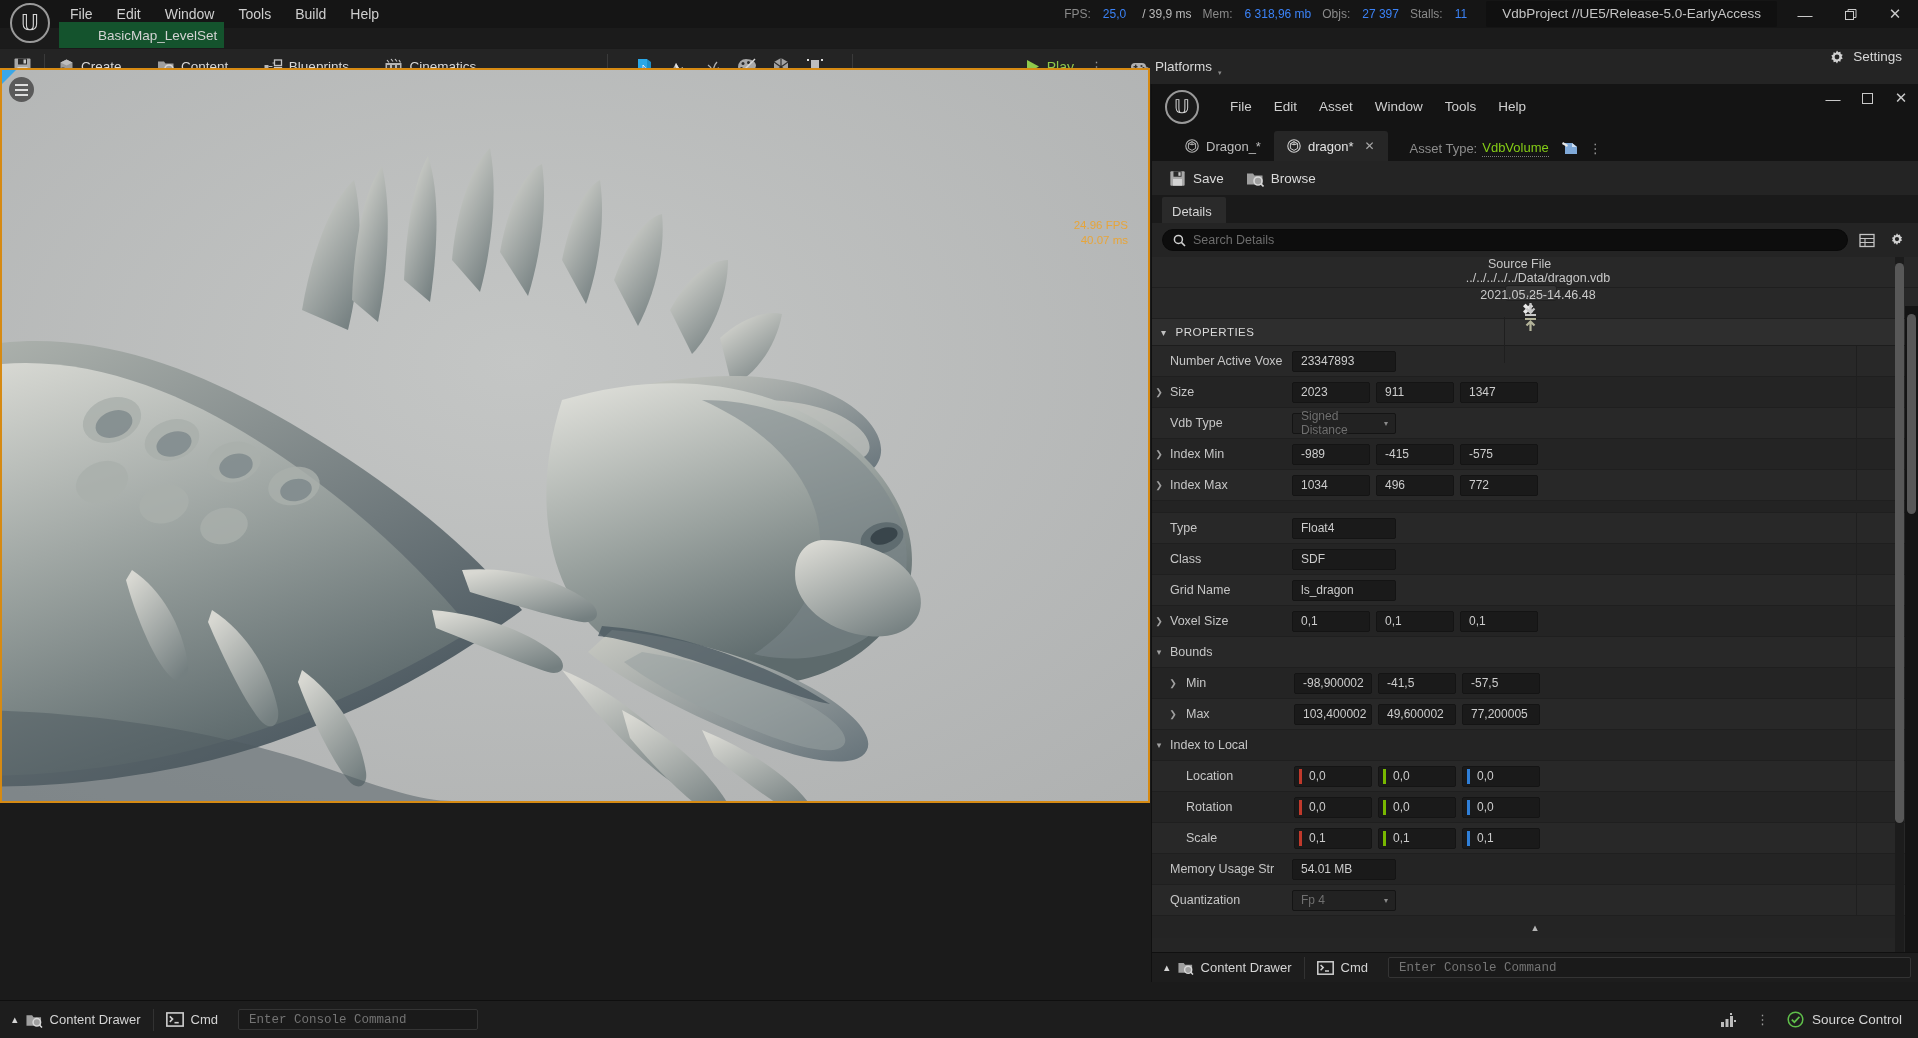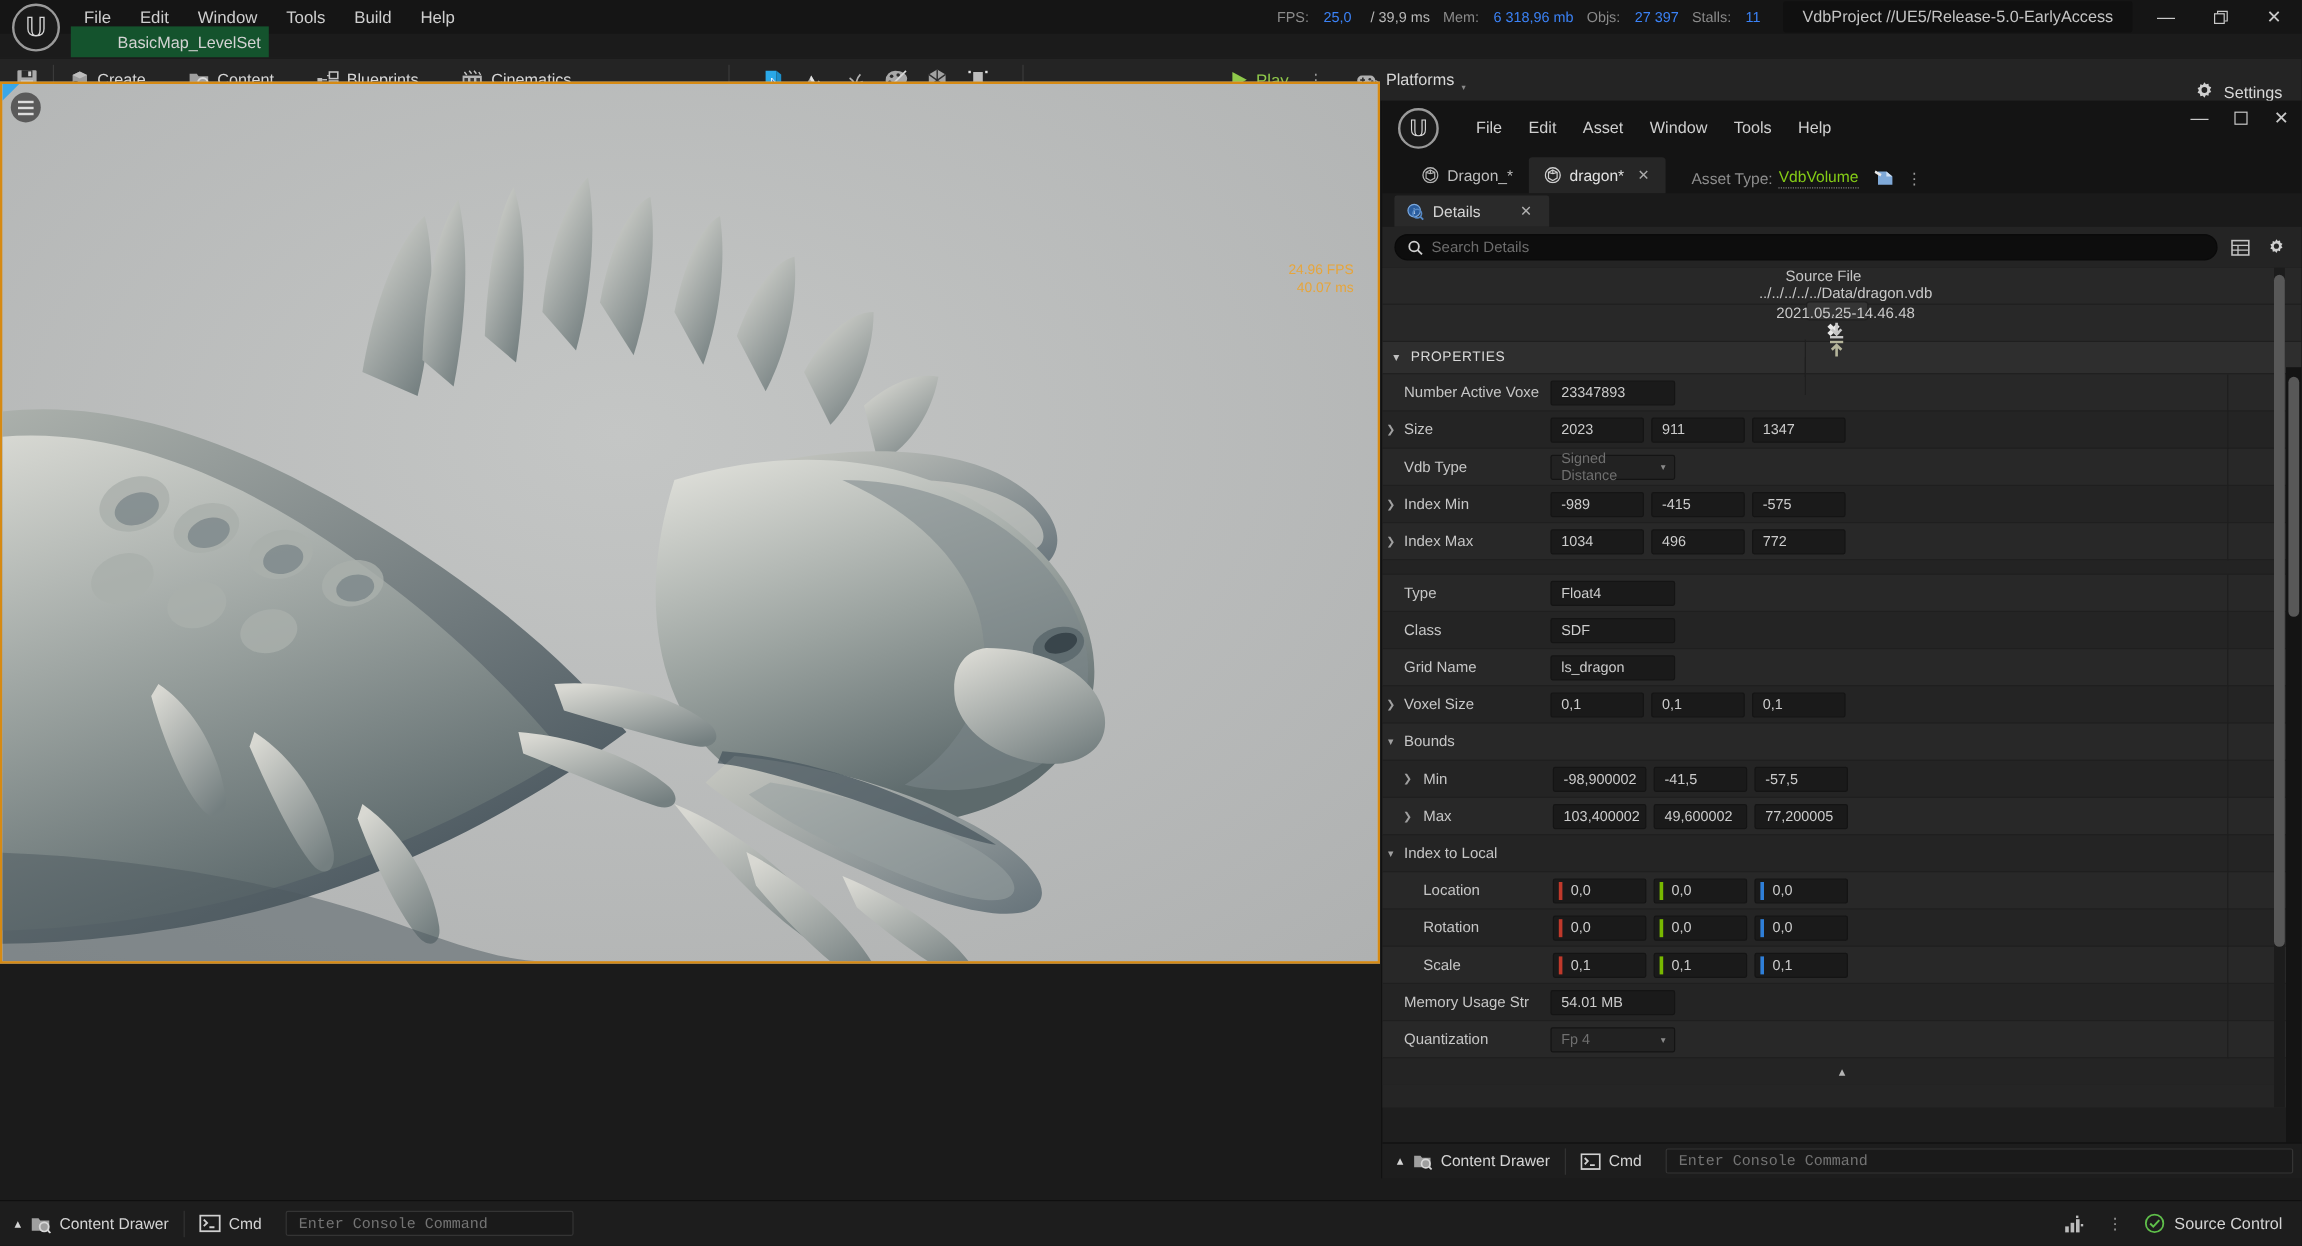--- a/index.html
+++ b/index.html
@@ -74,21 +74,21 @@
     justify-content: center; cursor: pointer;
   }
   .play-grp { display: flex; align-items: center; margin-left: 160px; }
   .play-btn {
     display: flex; align-items: center; gap: 7px; padding: 0 10px 0 13px;
     height: 36px; cursor: pointer; color: #8fc94b; font-size: 14px;
   }
   .kebab { color: #9a9a9a; font-size: 13px; padding: 0 6px; cursor: pointer; letter-spacing: 0; }
   .settings-btn {
     position: absolute; right: 6px; top: 0; height: 36px;
-    display: flex; align-items: flex-end; gap: 7px; padding: 0 10px;
+    display: flex; align-items: flex-start; gap: 7px; padding: 0 10px;
     cursor: pointer; font-size: 13.5px; color: #d8d8d8;
   }
 
   
   .viewport {
     position: absolute; left: 0; top: 68px; width: 1150px; height: 735px;
     border: 2px solid #d68a13; background: #b9bbbb; overflow: hidden;
   }
   .vp-inner { position: absolute; inset: 0; overflow: hidden; }
   .vp-menu-btn {
@@ -159,21 +159,21 @@
     cursor: pointer; font-size: 13.5px; color: #dadada;
   }
 
   .details-tabrow {
     height: 28px; background: #1a1a1a; display: flex; align-items: flex-end;
     padding-left: 10px;
   }
   .dtab {
     display: flex; align-items: center; gap: 7px; height: 26px;
     padding: 0 14px 0 10px; background: #2a2a2a; font-size: 13px;
-    color: #d5d5d5; border-radius: 2px 2px 0 0; cursor: pointer;
+    color: #d5d5d5; border-radius: 2px 2px 0 0; cursor: pointer; flex-direction: column;
   }
   .dtab .tclose { margin-left: 26px; color: #b0b0b0; font-size: 12px; }
 
   .search-row {
     height: 34px; background: #242424; display: flex; align-items: center;
     gap: 8px; padding: 0 10px;
   }
   .search-box {
     flex: 1; height: 22px; background: #0d0d0d; border: 1px solid #0a0a0a;
     border-radius: 11px; display: flex; align-items: center; gap: 7px;
@@ -630,20 +630,39 @@
         <b>VdbVolume</b>
         <svg width="18" height="15" viewBox="0 0 18 15" style="margin-left:8px">
             <path d="M3 2h7l5 4v7H3z" fill="#7fa9d8"></path>
             <path d="M10 2l5 4h-5z" fill="#cfe0f2"></path>
             <path d="M1 1l5 3-1 2-5-3z" fill="#e8e8e8"></path>
           </svg>
         <span class="kebab" style="padding-left:4px">⋮</span>
       </div>
     </div>
 
+    <div class="aew-toolbar">
+      <div class="aew-tb-item">
+        <svg width="17" height="17" viewBox="0 0 19 19">
+            <rect x="1.5" y="1.5" width="16" height="16" rx="1" fill="#a8a8a8"></rect>
+            <rect x="5" y="1.5" width="9" height="6" fill="#2b2b2b"></rect>
+            <rect x="10.5" y="2.5" width="2.5" height="4" fill="#c9c9c9"></rect>
+            <rect x="4.5" y="10" width="10" height="7.5" fill="#d3d3d3"></rect>
+          </svg>
+        <span>Save</span>
+      </div>
+      <div class="aew-tb-item">
+        <svg width="18" height="17" viewBox="0 0 18 17">
+            <path d="M1 3.5h6l1.5 2h8v9H1z" fill="#9f9f9f"></path>
+            <circle cx="12" cy="11" r="4" fill="none" stroke="#d8d8d8" stroke-width="1.6"></circle>
+            <path d="M15 14l2.5 2.5" stroke="#d8d8d8" stroke-width="1.6"></path>
+          </svg>
+        <span>Browse</span>
+      </div>
+    </div>
 
     <div class="details-tabrow">
       <div class="dtab">
         <svg width="15" height="15" viewBox="0 0 15 15">
             <circle cx="6.5" cy="6.5" r="5.2" fill="#2a5d9e" stroke="#7ba8dd"></circle>
             <text x="6.5" y="9.4" font-size="7" fill="#e6f0fb" text-anchor="middle" font-family="Liberation Serif, serif">i</text>
             <circle cx="9" cy="9" r="3.6" fill="none" stroke="#5588c4" stroke-width="1.4"></circle>
             <path d="M11.5 11.5l2.5 2.5" stroke="#5588c4" stroke-width="1.6"></path>
           </svg>
         <span>Details</span>

